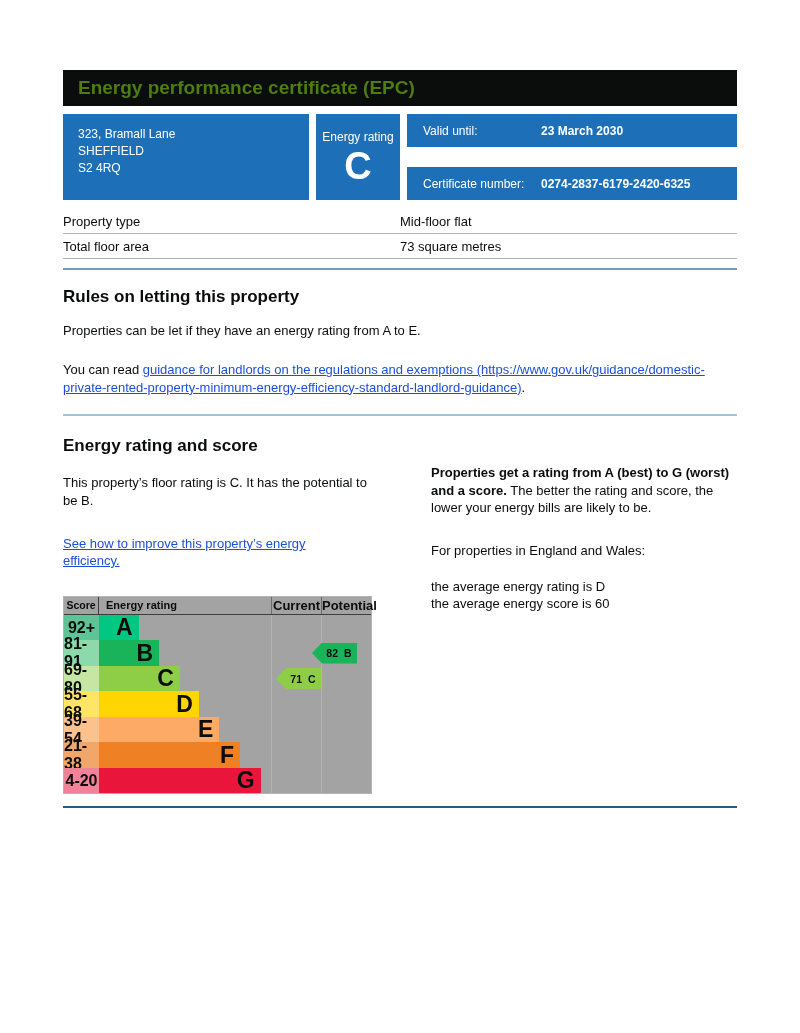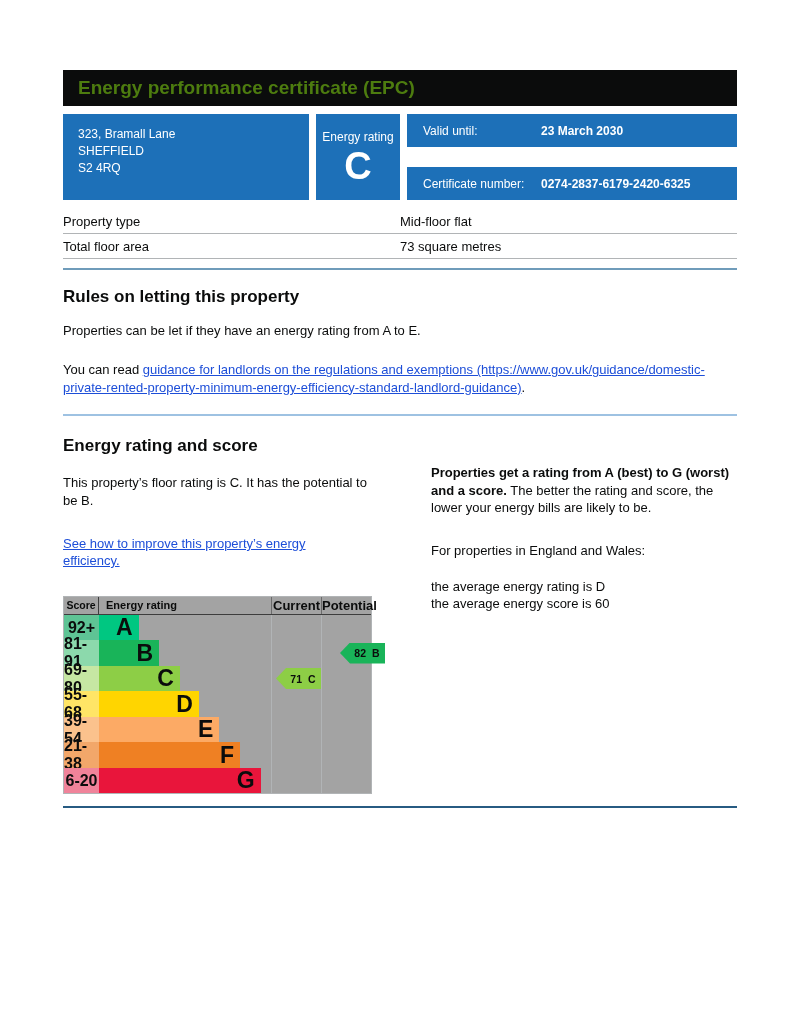--- a/index.html
+++ b/index.html
@@ -52,21 +52,21 @@
   .ch-rating { width:172px; line-height:17px; font-size:11px; padding-left:7px; }
   .ch-cur, .ch-pot { width:50px; text-align:center; line-height:17px; font-size:13px; border-left:1px solid #6b6b6b; }
   .chart-body { position:relative; }
   .band-row { display:flex; height:25.5px; }
   .score-cell { width:35px; display:flex; align-items:center; justify-content:center; font-weight:bold; font-size:16px; }
   .bar-area { width:172px; }
   .band-bar { height:100%; display:flex; align-items:center; justify-content:flex-end; padding-right:6px; font-weight:bold; font-size:23px; color:#0b0c0c; }
   .cur-cell, .pot-cell { width:50px; border-left:1px solid #b1b4b6; }
   .arrow { position:absolute; width:45px; height:21px; display:flex; align-items:center; justify-content:center; gap:6px; font-weight:bold; font-size:10.5px; color:#0b0c0c; padding-left:9px; clip-path:polygon(0 50%, 10px 0, 100% 0, 100% 100%, 10px 100%); }
   .arrow-current { left:212px; }
-  .arrow-potential { left:276px; }
+  .arrow-potential { left:248px; }
 </style>
 </head>
 <body>
 
 <div class="page">
 
   <div class="title-bar">
     <span>Energy performance certificate (EPC)</span>
   </div>
 
@@ -167,21 +167,21 @@
           </div>
           <div class="band-row">
             <div class="score-cell" style="background: rgb(242, 167, 106);">21-38</div>
             <div class="bar-area">
                 <div class="band-bar" style="background: rgb(239, 128, 35); width: 82%;">F</div>
               </div>
             <div class="cur-cell"></div>
             <div class="pot-cell"></div>
           </div>
           <div class="band-row">
-            <div class="score-cell" style="background: rgb(240, 131, 154);">6-20</div>
+            <div class="score-cell" style="background: rgb(240, 131, 154);">4-20</div>
             <div class="bar-area">
                 <div class="band-bar" style="background: rgb(233, 21, 59); width: 94%;">G</div>
               </div>
             <div class="cur-cell"></div>
             <div class="pot-cell"></div>
           </div>
 
           <div class="arrow arrow-current" style="top: 53.25px; background: rgb(141, 206, 70);">
             <span>71</span>
             <span>C</span>

